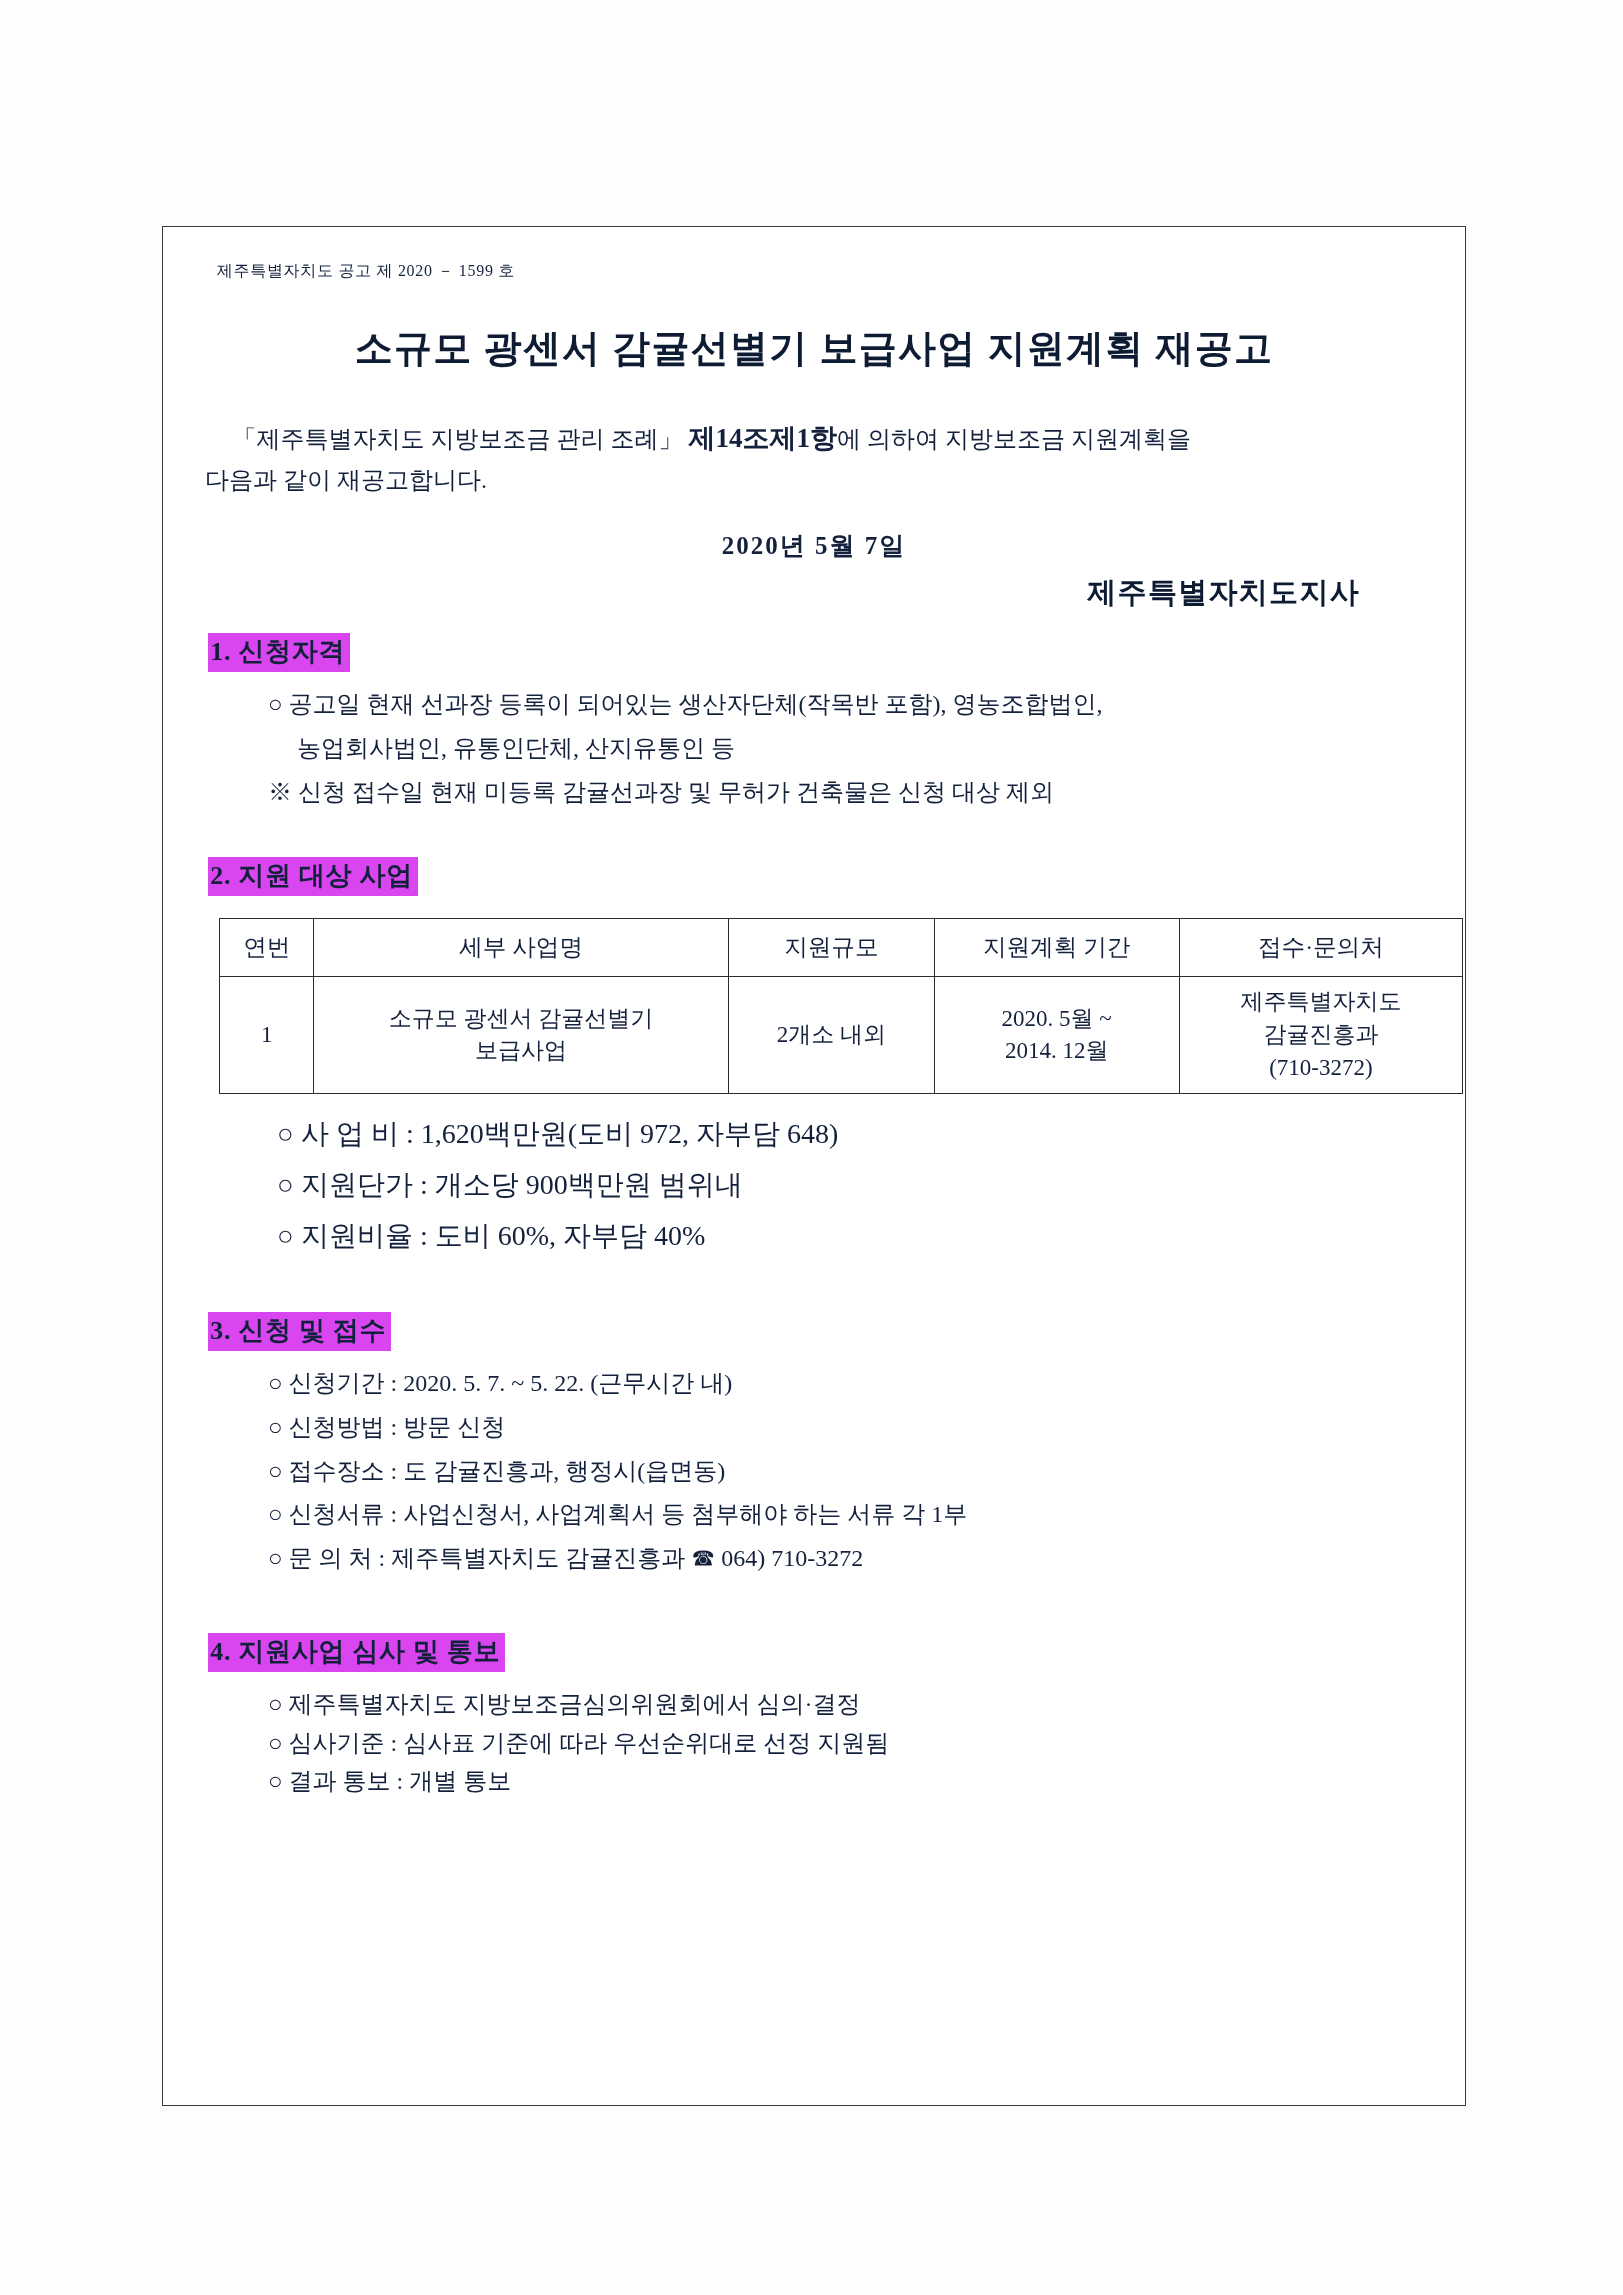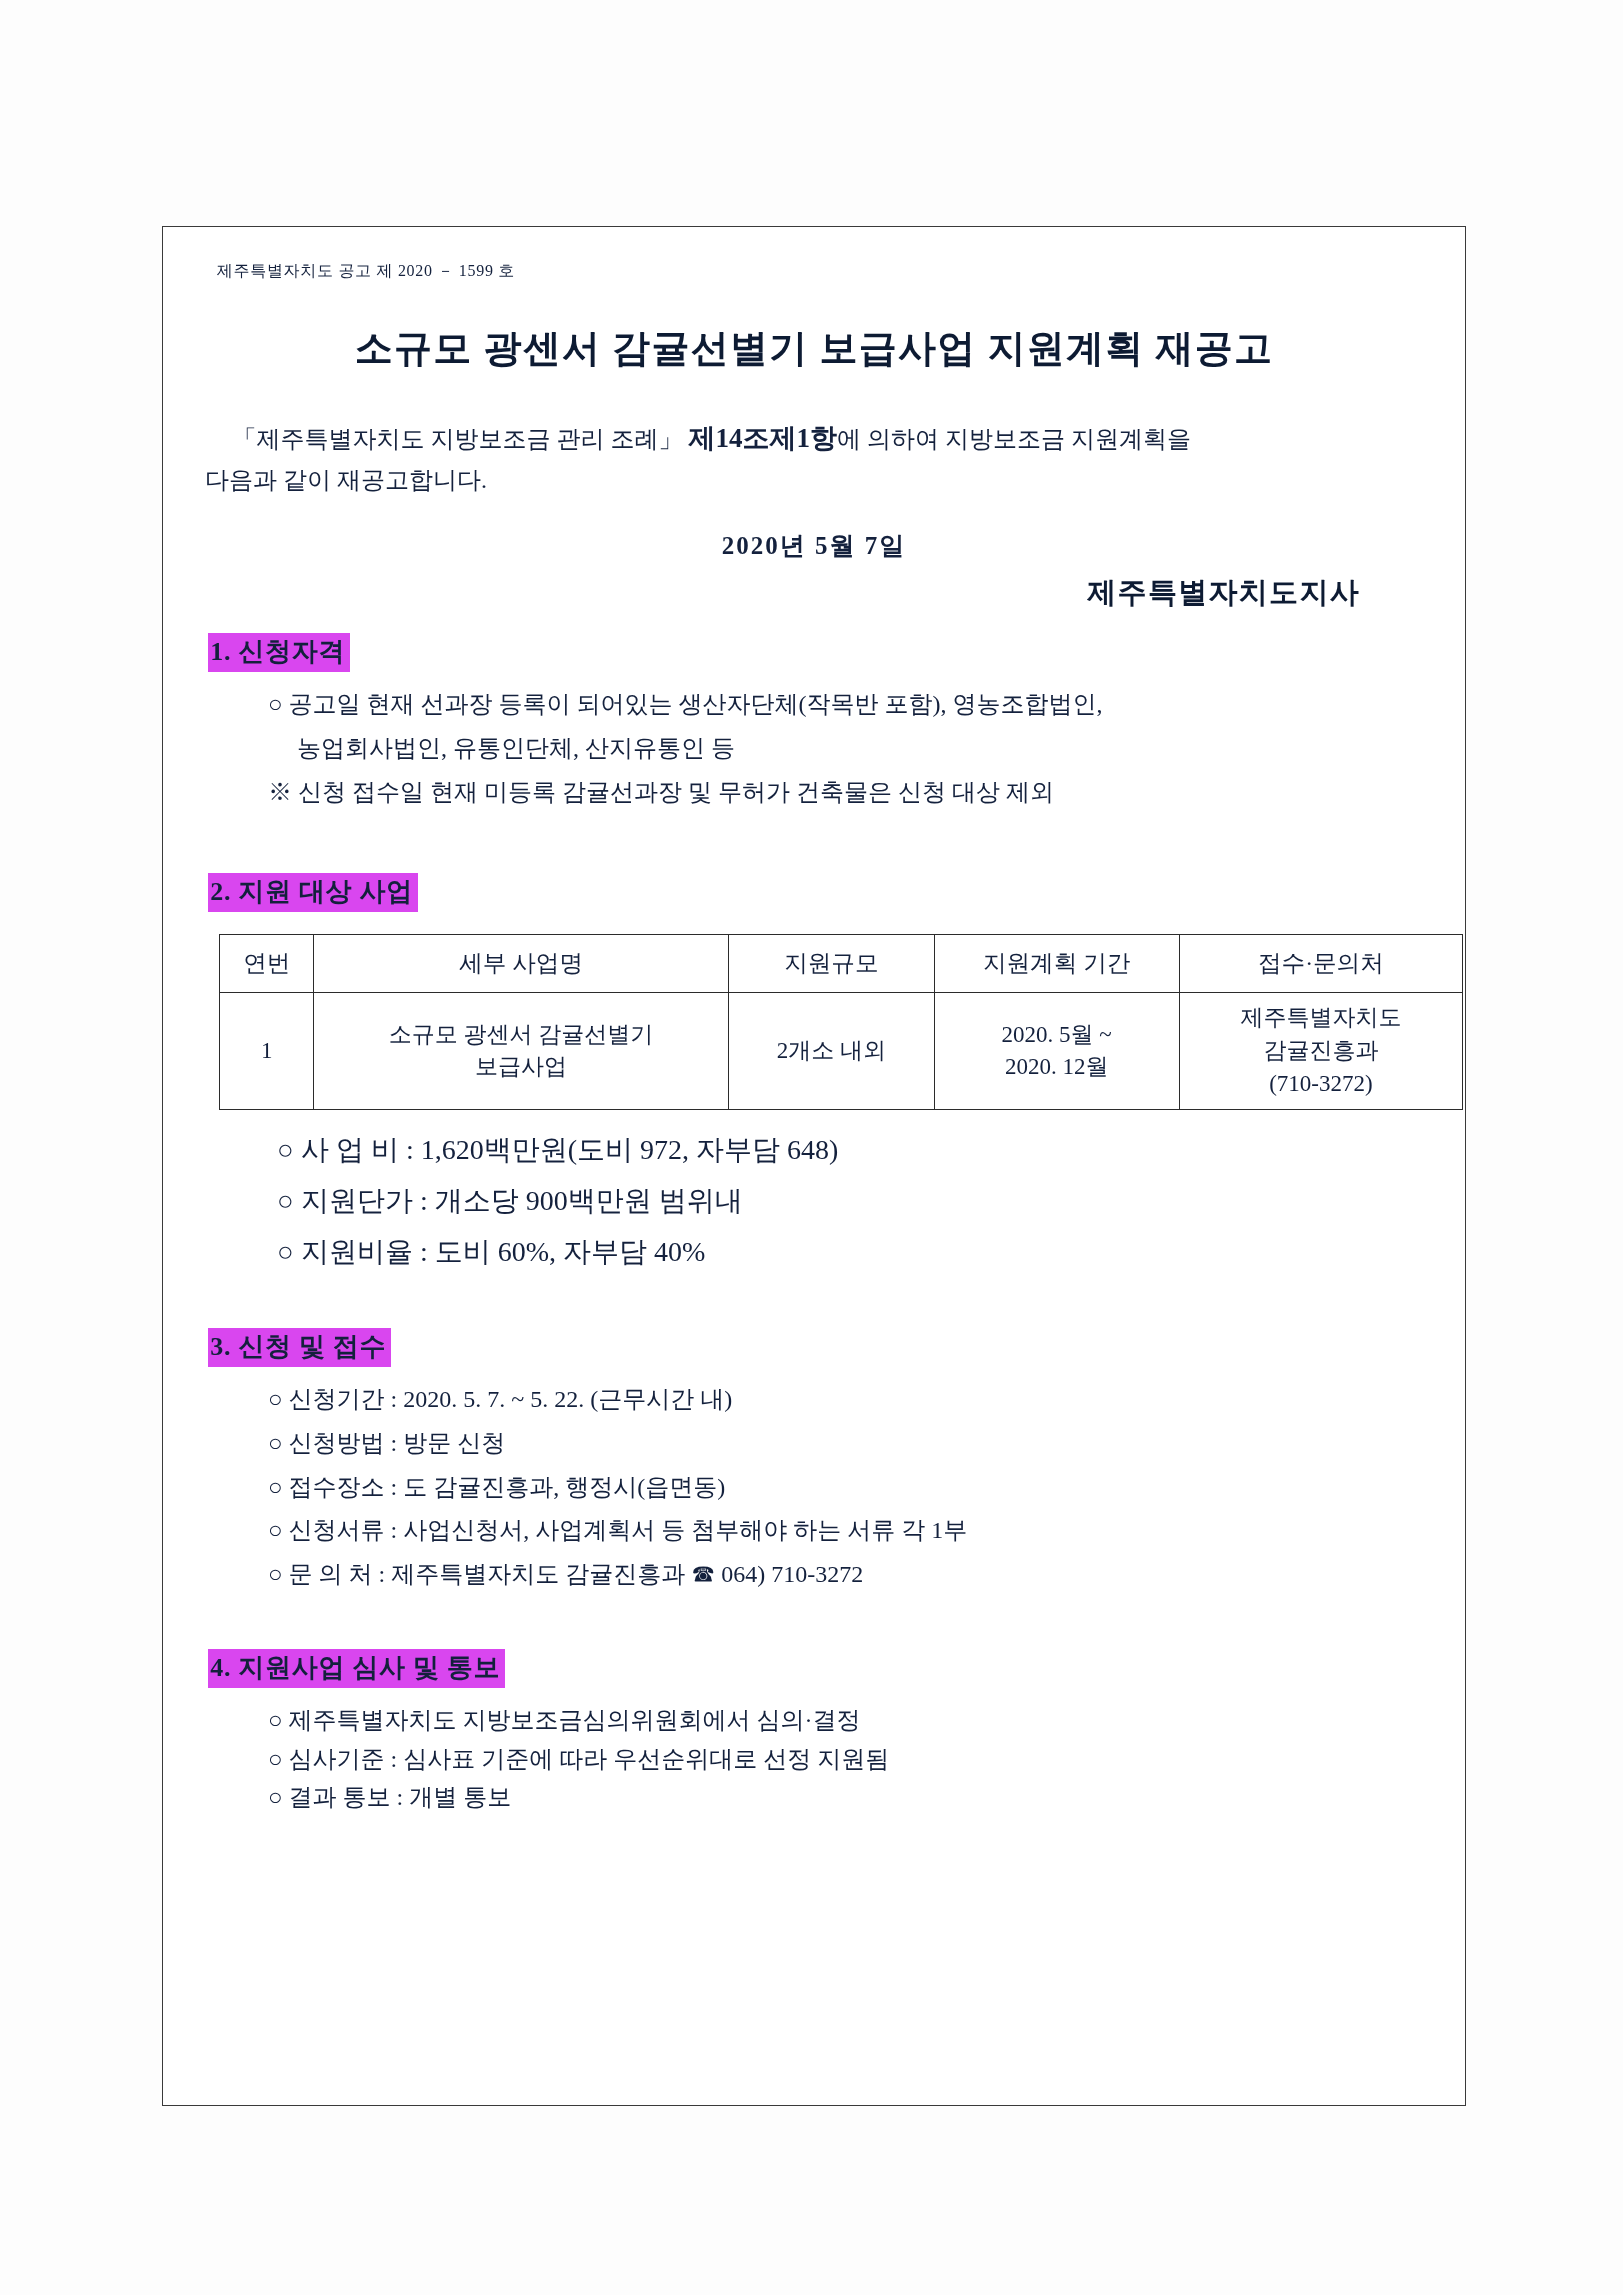--- a/index.html
+++ b/index.html
@@ -89,21 +89,21 @@
     font-size: 26px;
     font-weight: bold;
     color: #13203c;
     margin: 19.7px 0 7.9px 0;
     display: inline-block;
     background: #d946ef;
     padding: 1.3px 5.2px 2.6px 2.6px;
     letter-spacing: 0.7px;
   }
   .section-heading.tight {
-    margin-top: 38px;
+    margin-top: 22px;
   }
   .heading-wrap {
     margin-left: 2.6px;
   }
   ul.items {
     list-style: none;
     margin: 6.6px 0 0 0;
     padding: 0 0 0 63px;
   }
   ul.items li {
@@ -202,21 +202,21 @@
         <tbody>
           <tr>
             <td>1</td>
             <td>
               <span>소규모 광센서 감귤선별기</span><br>
               <span>보급사업</span>
             </td>
             <td>2개소 내외</td>
             <td>
               <span>2020. 5월 ~</span><br>
-              <span>2020. 12월</span>
+              <span>2014. 12월</span>
             </td>
             <td>
               <span>제주특별자치도</span><br>
               <span>감귤진흥과</span><br>
               <span>(710-3272)</span>
             </td>
           </tr>
         </tbody>
       </table>
 

